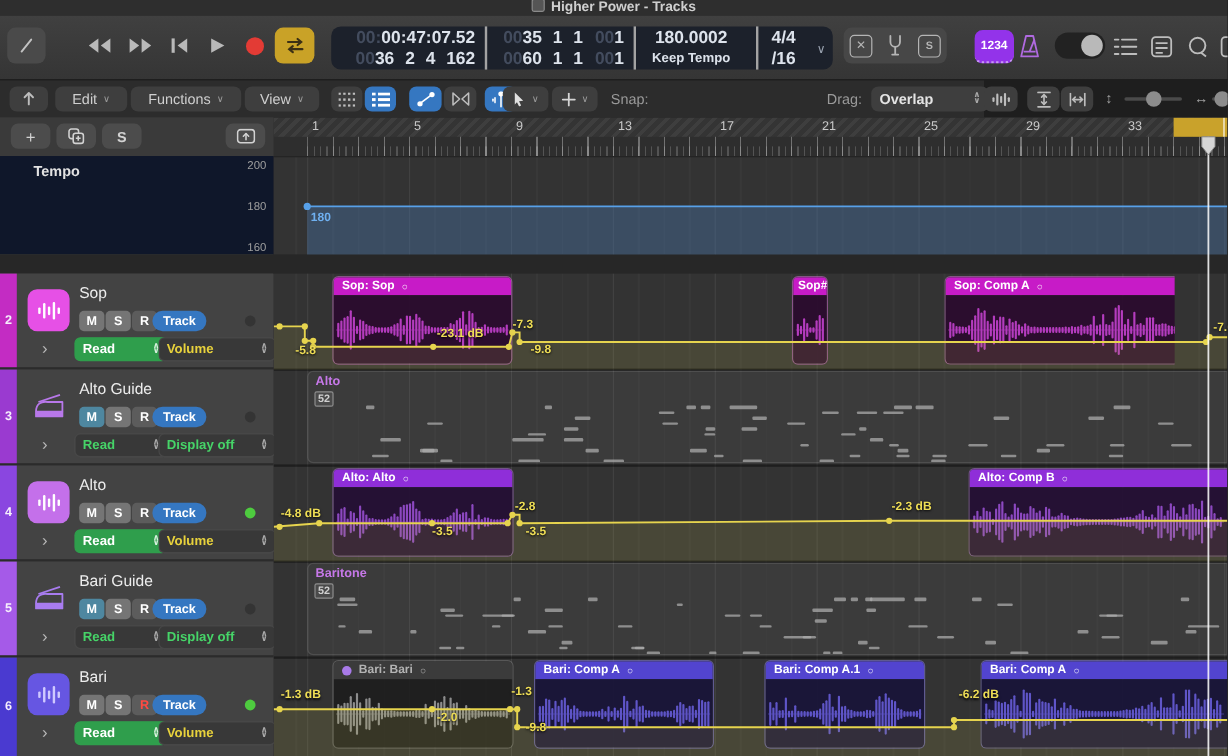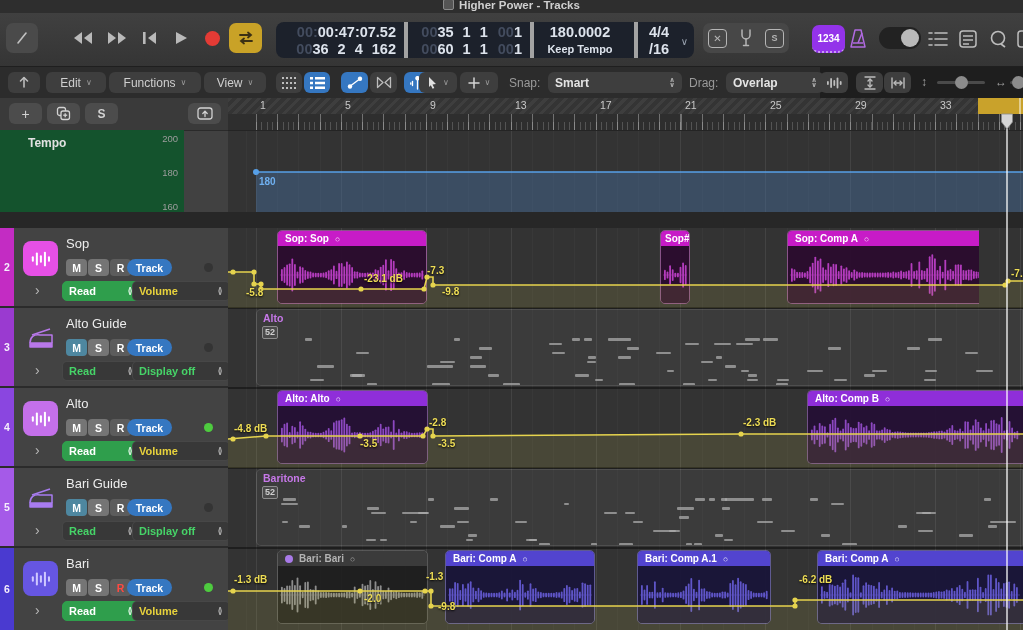--- a/index.html
+++ b/index.html
@@ -23,21 +23,21 @@
     display:flex;align-items:center;justify-content:center;color:#c9c9c9;}
   .rec-dot{width:15px;height:15px;border-radius:50%;background:#e33b35;}
   .cycle-btn{background:#c9a227;color:#3c3014;font-size:15px;font-weight:bold;letter-spacing:0;}
   .lcd{position:absolute;left:276px;top:9px;width:418px;height:36px;background:#1c212b;
     border-radius:8px;display:flex;color:#dde3ec;}
   .lcd .sect{position:relative;height:100%;}
   .lcd .row{position:absolute;left:0;right:8px;height:17px;display:flex;align-items:center;
     justify-content:flex-end;font-size:14.5px;font-weight:bold;white-space:pre;}
   .lcd .r1{top:1px;} .lcd .r2{top:18px;}
   .lcd .dim{color:#434c5e;} 
-  .lcd .sep{border-right:4px solid #a3a3a3;}
+  .lcd .sep{border-right:2px solid #a3a3a3;}
   .lcd .small{font-size:11px;font-weight:bold;}
   .lcd .wsp{word-spacing:5px;}
   .lcd-chev{position:absolute;right:6px;top:14px;color:#9aa3b0;font-size:10px;}
   .grp-pill{position:absolute;top:10px;height:30px;background:#474747;border-radius:7px;
     display:flex;align-items:center;justify-content:space-around;}
   .mini-badge{display:inline-flex;align-items:center;justify-content:center;width:17px;height:17px;
     border:1.4px solid #b5b5b5;border-radius:4px;color:#b5b5b5;font-size:10px;font-weight:bold;}
   .countin{position:absolute;left:812px;top:12px;width:33px;height:26px;border-radius:7px;
     display:flex;align-items:center;justify-content:center;color:#fff;font-size:10px;font-weight:bold;
     border-bottom:2px dotted rgba(255,255,255,.5);}
@@ -60,21 +60,21 @@
   .slider{position:absolute;top:14px;height:3px;border-radius:2px;background:#4a4a4a;}
   .slider .knob{position:absolute;top:-5px;width:13px;height:13px;border-radius:50%;background:#8c8c8c;}
   .zoomglyph{position:absolute;top:8px;color:#9f9f9f;font-size:12px;}
 
   
   .main{position:absolute;left:0;top:98px;width:1023px;height:532px;background:#333;}
   .hdrcol{position:absolute;left:0;top:0;width:228px;height:532px;background:#414141;border-right:1px solid #1d1d1d;}
   .hdr-top{position:absolute;left:0;top:0;width:228px;height:32px;background:#3a3a3a;border-bottom:1px solid #2a2a2a;}
   .pbtn{position:absolute;top:5px;height:21px;border-radius:6px;background:#4c4c4c;color:#d2d2d2;
     display:flex;align-items:center;justify-content:center;font-size:14px;}
-  .tempo-hdr{position:absolute;left:0;top:32px;width:184px;height:82px;background:#14532d;text-align:right;}
+  .tempo-hdr{position:absolute;left:0;top:32px;width:228px;height:82px;background:#0f172a;text-align:right;}
   .tempo-name{position:absolute;left:28px;top:6px;font-size:12px;font-weight:bold;color:#e2e2e2;}
   .tscale{position:absolute;right:6px;font-size:9.5px;color:#9d9d9d;}
   .band{position:absolute;left:0;top:114px;width:1023px;height:16px;background:#272727;}
 
   .trow{position:absolute;left:0;width:228px;height:78px;background:#434343;border-bottom:2px solid #2b2b2b;}
   .tnum{position:absolute;left:0;top:0;width:14px;height:100%;display:flex;align-items:center;
     justify-content:center;font-size:10.5px;font-weight:bold;color:#f5eefc;}
   .ticon{position:absolute;left:23px;top:13px;width:35px;height:35px;border-radius:8px;
     display:flex;align-items:center;justify-content:center;}
   .tname{position:absolute;left:66px;top:8px;font-size:13px;color:#ededed;}
@@ -367,24 +367,20 @@
     <svg width="12" height="12" viewBox="0 0 12 12">
         <g stroke="#d5d5d5" stroke-width="1.5" stroke-linecap="round">
           <line x1="6" y1="1" x2="6" y2="11"></line>
           <line x1="1" y1="6" x2="11" y2="6"></line>
         </g>
       </svg>
     <span class="chev1">∨</span>
   </div>
 
   <span class="t2lbl" style="left:509px;">Snap:</span>
-  <div class="dropdown" style="left:548px;width:120px;">
-      <span>Smart</span>
-      <span class="ud"></span>
-    </div>
   <span class="t2lbl" style="left:689px;">Drag:</span>
   <div class="dropdown" style="left:726px;width:84px;">
       <span>Overlap</span>
       <span class="ud"></span>
     </div>
 
   <div class="t2btn" style="left:820px;width:28px;">
     <svg width="16" height="12" viewBox="0 0 16 12">
         <g fill="#bdbdbd">
           <rect x="1" y="4" width="1.8" height="4" rx="0.9"></rect>

